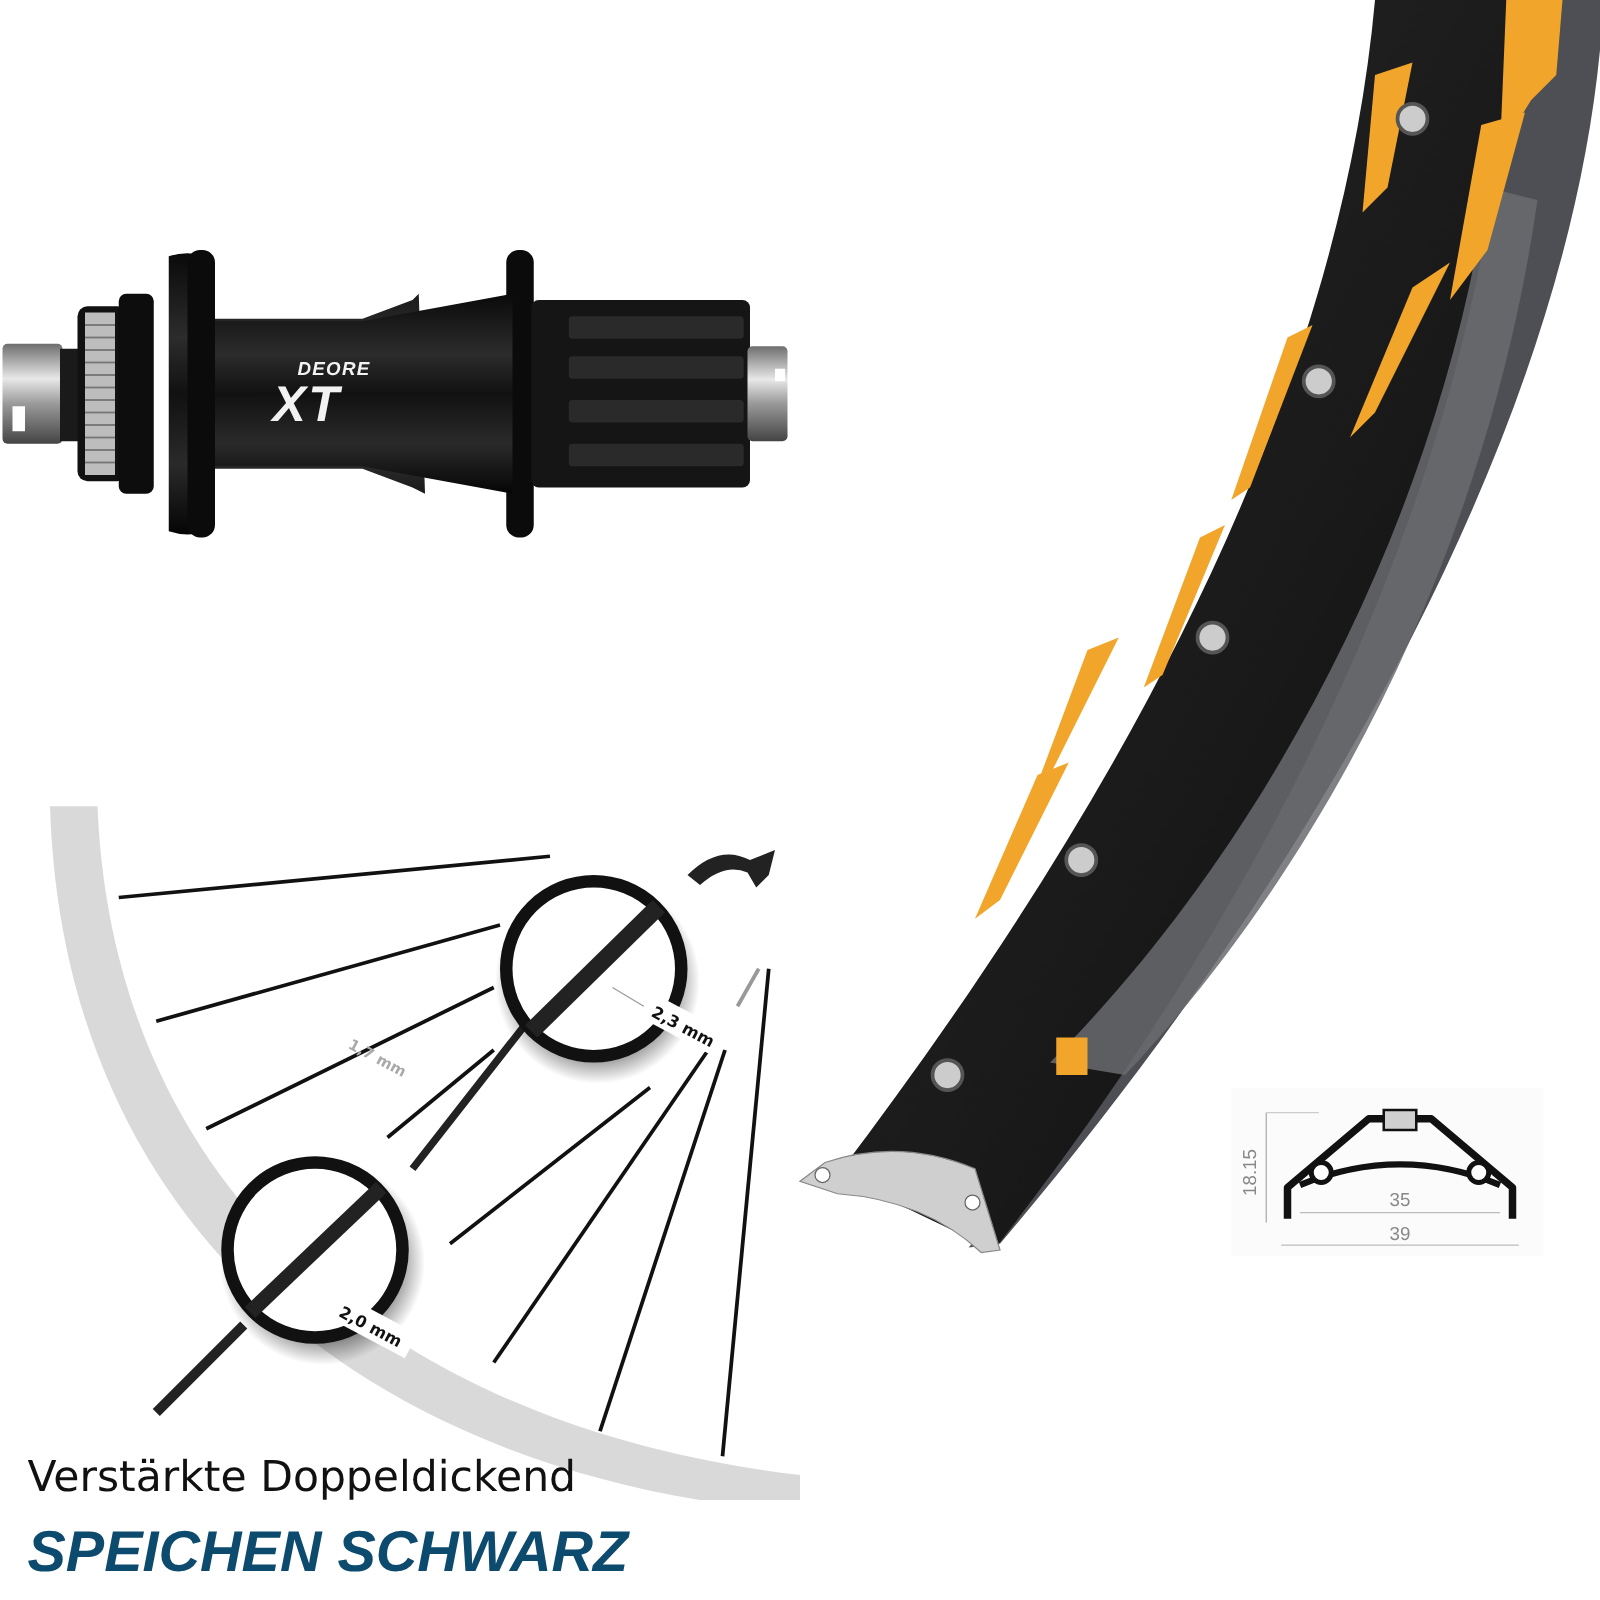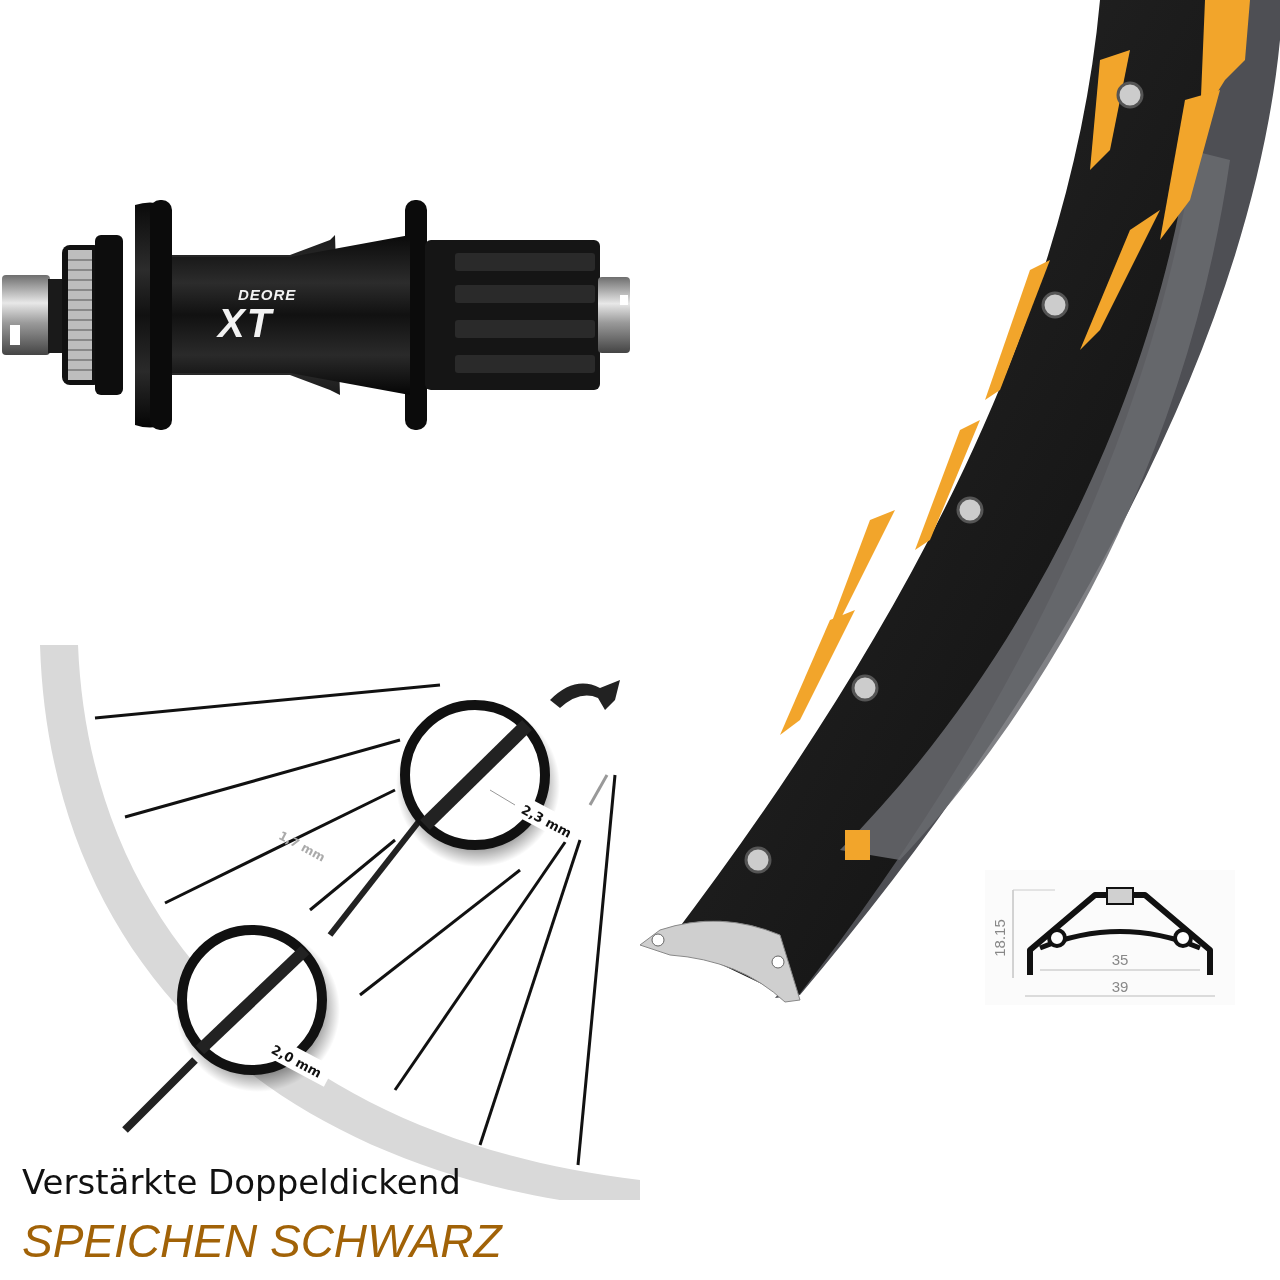--- a/index.html
+++ b/index.html
@@ -3,21 +3,21 @@
 <meta charset="utf-8">
 <style>
   html,body{margin:0;padding:0;background:#fff;}
   body{width:1280px;height:1280px;position:relative;overflow:hidden;font-family:"DejaVu Sans",sans-serif;}
   .abs{position:absolute;}
   #hub{left:0;top:195px;width:650px;height:240px;}
   #rim{left:630px;top:0;width:650px;height:1010px;}
   #profile{left:985px;top:870px;width:250px;height:135px;}
   #spokes{left:0;top:640px;width:660px;height:560px;}
   .caption1{left:22px;top:1162px;font-family:"DejaVu Sans",sans-serif;font-size:34px;color:#111;letter-spacing:0px;white-space:nowrap;text-align:right;}
-  .caption2{left:22px;top:1214px;font-family:"Liberation Sans",sans-serif;font-weight:normal;font-style:italic;font-size:46px;color:#a16207;white-space:nowrap;}
+  .caption2{left:22px;top:1214px;font-family:"Liberation Sans",sans-serif;font-weight:bold;font-style:italic;font-size:46px;color:#0c4a6e;white-space:nowrap;}
   .dimlabel{font-family:"Liberation Sans",sans-serif;fill:#888;}
 </style>
 </head>
 <body>
 
 <svg id="hub" class="abs" viewBox="0 0 650 240">
   <defs>
     <linearGradient id="axle" x1="0" y1="0" x2="0" y2="1">
       <stop offset="0" stop-color="#6e6e6e"></stop>
         <stop offset="0.35" stop-color="#e8e8e8"></stop>

